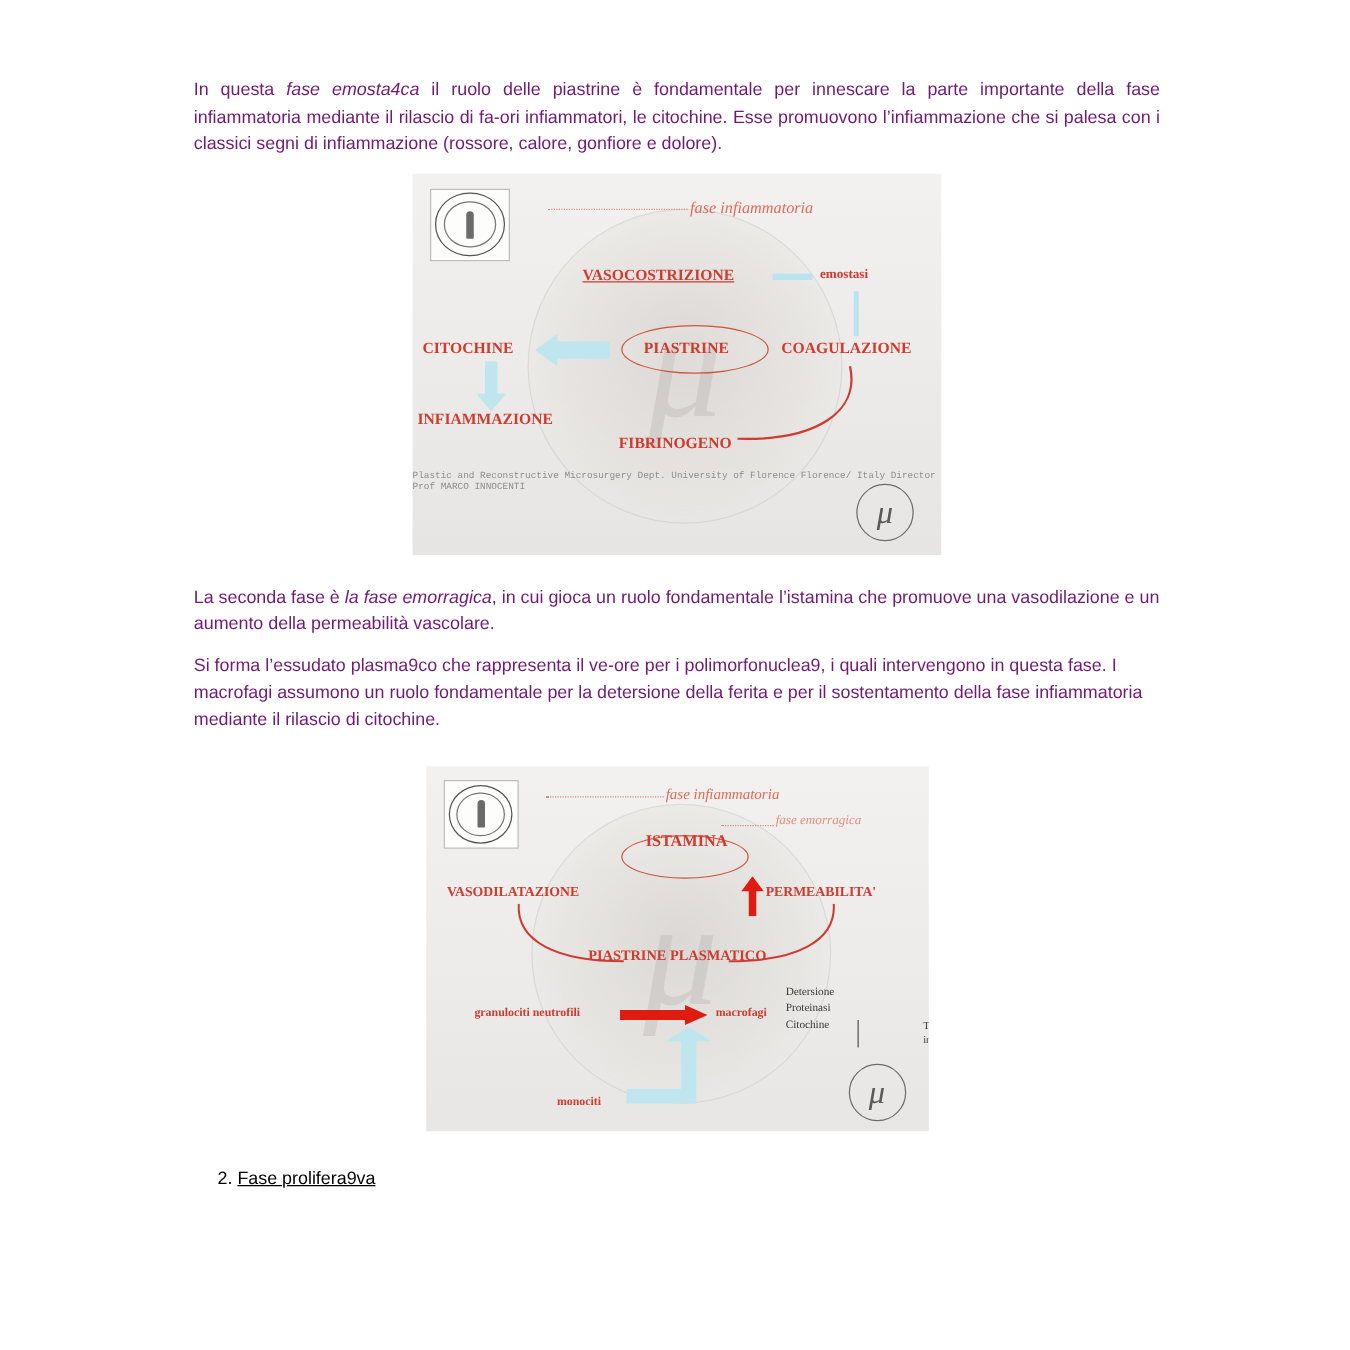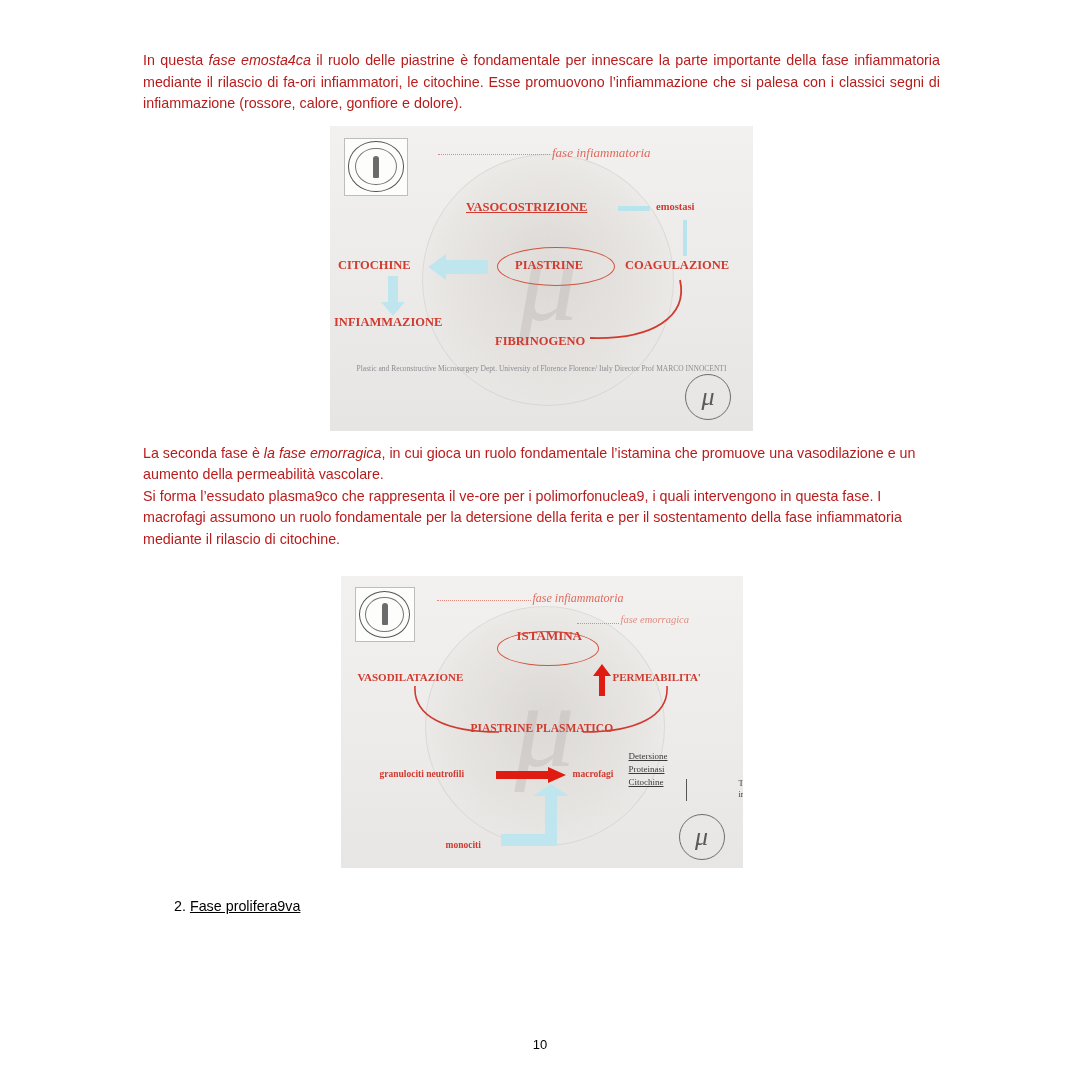--- a/index.html
+++ b/index.html
@@ -15,25 +15,25 @@
     overflow: hidden;
   }
   .page {
     position: relative;
     width: 1080px;
     height: 1080px;
     box-sizing: border-box;
     padding: 50px 140px 0 143px;
   }
   p.body-text {
-    margin: 0;
+    margin: 12px;
     font-size: 14.3px;
     line-height: 21.5px;
     text-align: justify;
-    color: #b91c1c;
+    color: #701a75;
   }
   p.body-text.left {
     text-align: left;
   }
   .it {
     font-style: italic;
   }
   .block-gap-1 { height: 12px; }
 
   
@@ -138,22 +138,21 @@
     position: absolute;
     border: 1.6px solid #d0553f;
     border-radius: 50%;
     background: rgba(255,255,255,0.10);
   }
   .curve {
     position: absolute;
   }
   .credits {
     position: absolute;
-    text-align: center;
-    font-family: Liberation Serif, serif;
+    font-family: Liberation Mono, monospace;
     font-size: 7.5px;
     line-height: 9.5px;
     color: #8c8c90;
     width: 100%;
     left: 0;
   }
   .mu-badge {
     position: absolute;
     width: 44px; height: 44px;
     border-radius: 50%;
@@ -295,21 +294,21 @@
     </svg>
 
     <div class="lbl" style="left:130px; top:146px; font-size:11.5px;">PIASTRINE PLASMATICO</div>
 
     <div class="lbl" style="left:39px; top:193px; font-size:9.5px;">granulociti neutrofili</div>
     <svg class="arrow-red" style="left:155px; top:191px;" width="70" height="16" viewBox="0 0 70 16">
       <polygon points="0,4 52,4 52,0 70,8 52,16 52,12 0,12" fill="#e01b11"></polygon>
     </svg>
     <div class="lbl" style="left:232px; top:193px; font-size:9.5px;">macrofagi</div>
 
-    <div class="smalltext" style="left:288px; top:174px;text-decoration:underline;">Detersione
+    <div class="smalltext" style="left:288px; top:174px;">Detersione
 Proteinasi
 Citochine</div>
     <div class="boxline" style="left:345px; top:203px; height:22px;"></div>
     <div class="smalltext" style="left:350px; top:202px; font-size:8.5px; line-height:11px;margin-left:48px;">TNF-α
 interleuchine</div>
 
     <div class="lbl" style="left:105px; top:264px; font-size:9.5px;">monociti</div>
     <svg class="arrow-cyan" style="left:160px; top:208px;" width="68" height="62" viewBox="0 0 68 62">
       <polygon points="0,50 0,62 56,62 56,12 68,12 50,0 32,12 44,12 44,50" fill="#bfe6ef"></polygon>
     </svg>
@@ -317,14 +316,13 @@
     <div class="mu-badge" style="left:338px; top:238px;">μ</div>
   </div>
 
   <div style="height:28px;"></div>
 
   <p class="num-heading"><span>2.</span> <span class="u">Fase prolifera9va</span></p>
 
   <div style="height:14px;"></div>
 
 
-  <div class="page-number">10</div>
 </div>
 
 </body></html>

